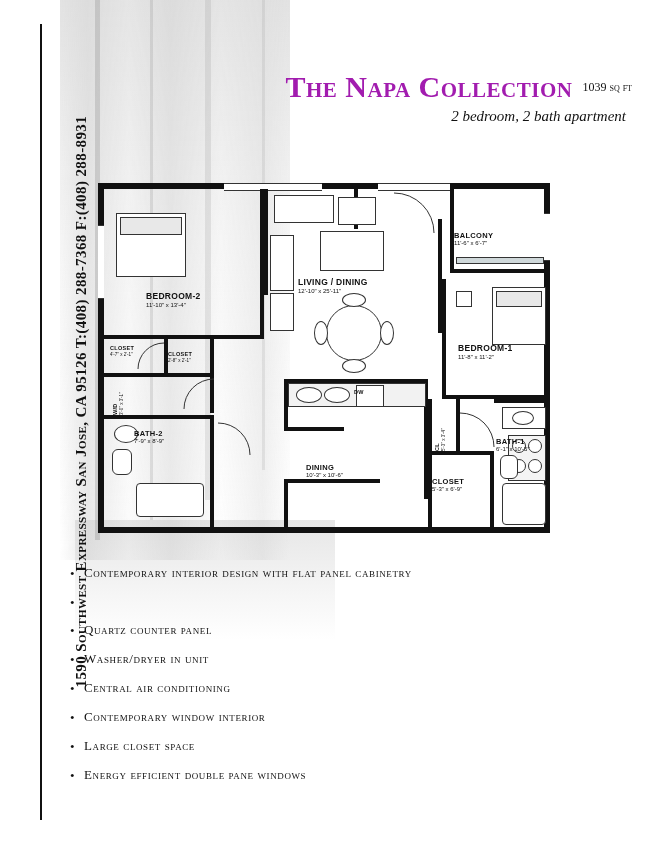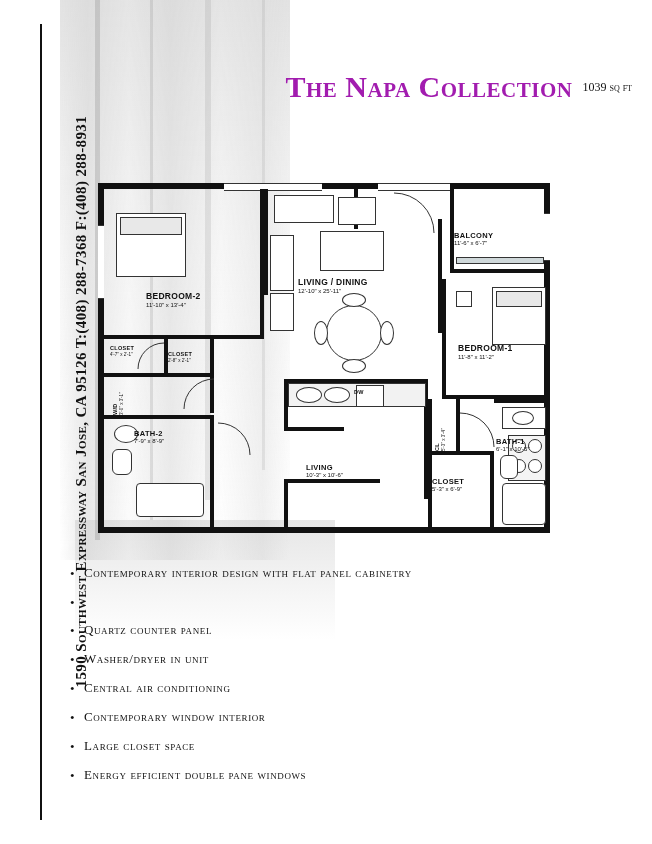--- a/index.html
+++ b/index.html
@@ -97,20 +97,21 @@
 <div class="bg-bar" style="left:95px;top:0;width:5px;height:540px;"></div>
 <div class="bg-bar" style="left:150px;top:0;width:3px;height:520px;opacity:.7;"></div>
 <div class="bg-bar" style="left:205px;top:0;width:6px;height:500px;opacity:.6;"></div>
 <div class="bg-bar" style="left:262px;top:0;width:3px;height:470px;opacity:.5;"></div>
 
 <div class="side-rule"></div>
 <div class="side-address">1590 Southwest Expressway San Jose, CA 95126    T:(408) 288-7368 F:(408) 288-8931</div>
 
 <div class="header">
   <span class="title">The Napa Collection</span><span class="sqft">1039 sq ft</span>
+  <div class="subtitle">2 bedroom, 2 bath apartment</div>
 </div>
 
 <div class="plan">
 
   <div class="wall" style="left:0;top:0;width:452px;height:6px;"></div>
   <div class="wall" style="left:0;top:0;width:6px;height:350px;"></div>
   <div class="wall" style="left:446px;top:0;width:6px;height:350px;"></div>
   <div class="wall" style="left:0;top:344px;width:452px;height:6px;"></div>
 
   <div class="win" style="left:126px;top:0;width:98px;height:6px;"></div>
@@ -199,21 +200,21 @@
   <div class="fx" style="left:258px;top:202px;width:26px;height:20px;"></div>
   <div class="lbl tiny" style="left:256px;top:206px;width:30px;">
     <span class="n">DW</span>
   </div>
   <div class="fx" style="left:410px;top:252px;width:36px;height:44px;background:#f4f4f4;"></div>
   <div class="fx round" style="left:414px;top:256px;width:12px;height:12px;"></div>
   <div class="fx round" style="left:430px;top:256px;width:12px;height:12px;"></div>
   <div class="fx round" style="left:414px;top:276px;width:12px;height:12px;"></div>
   <div class="fx round" style="left:430px;top:276px;width:12px;height:12px;"></div>
   <div class="lbl" style="left:208px;top:280px;width:100px;">
-    <span class="n">LIVING</span>
+    <span class="n">DINING</span>
     <span class="d">10'-3" x 10'-6"</span>
   </div>
   <div class="wall" style="left:186px;top:300px;width:4px;height:44px;"></div>
   <div class="wall" style="left:186px;top:296px;width:96px;height:4px;"></div>
 
   <div class="wall" style="left:330px;top:216px;width:4px;height:56px;"></div>
   <div class="wall" style="left:358px;top:216px;width:4px;height:56px;"></div>
   <div class="lbl tiny vert" style="left:336px;top:226px;height:42px;">
     <span class="n">CL</span>
     <span class="d">5'-3" x 3'-4"</span>

